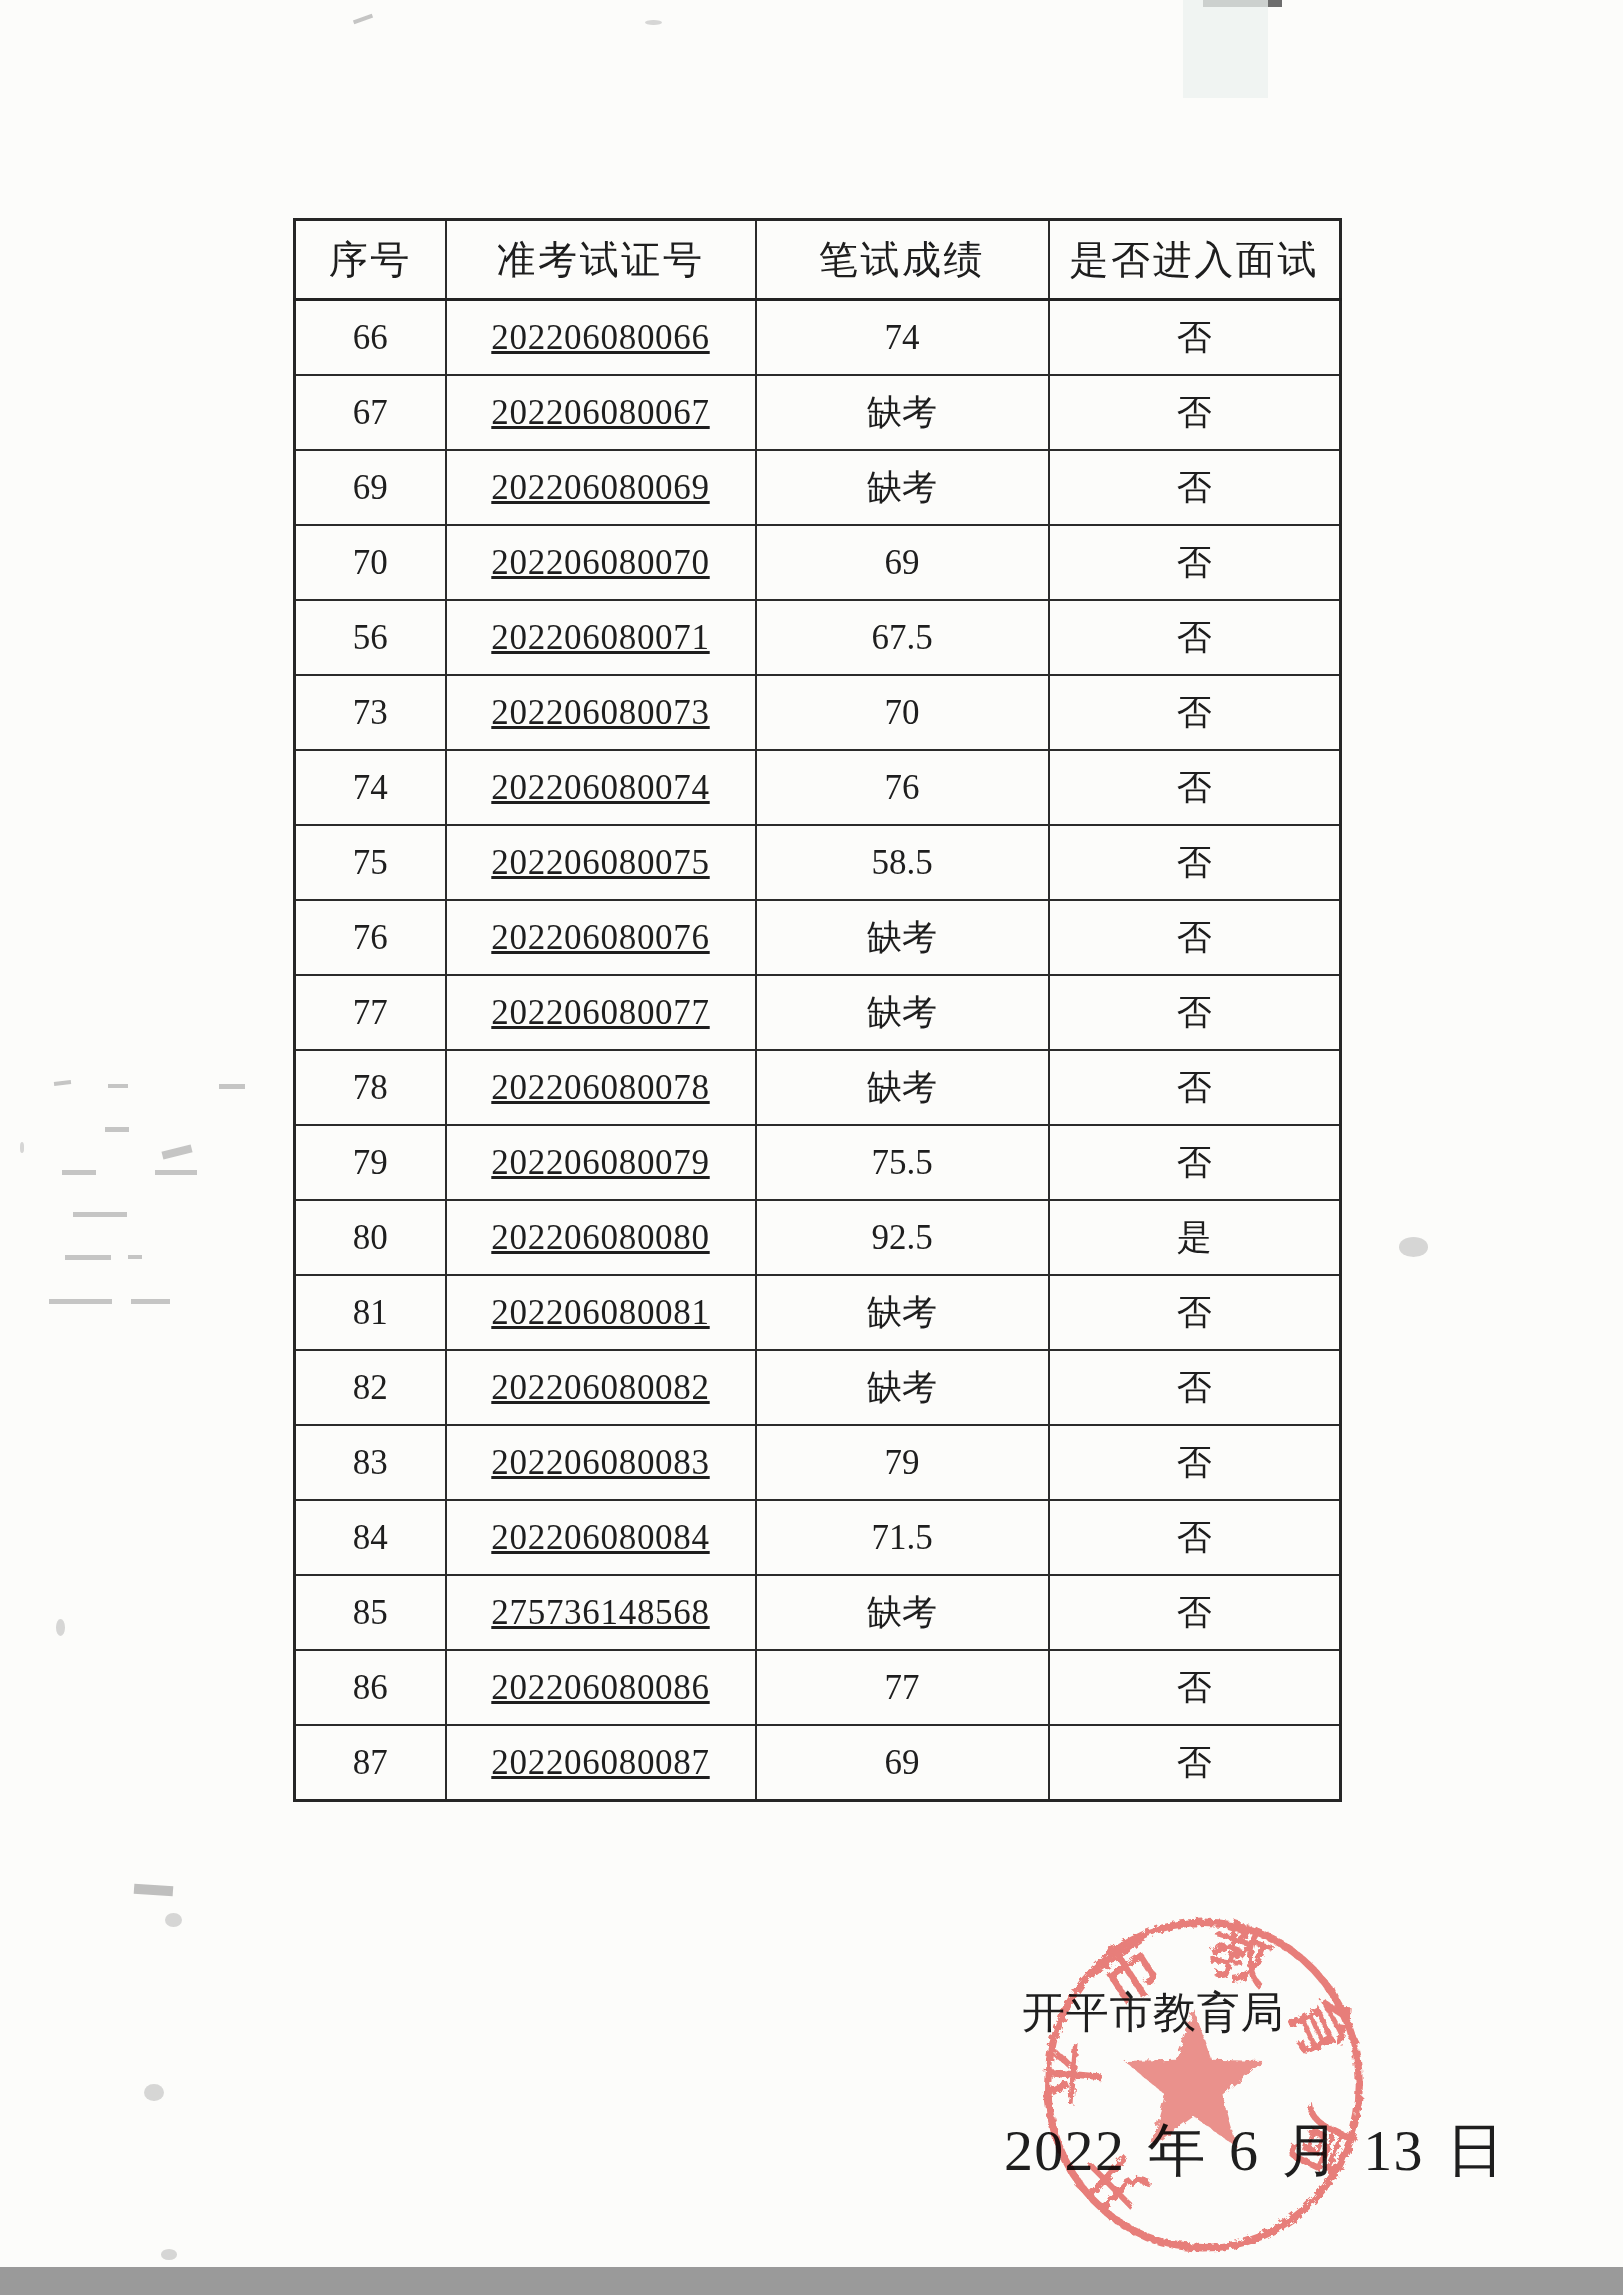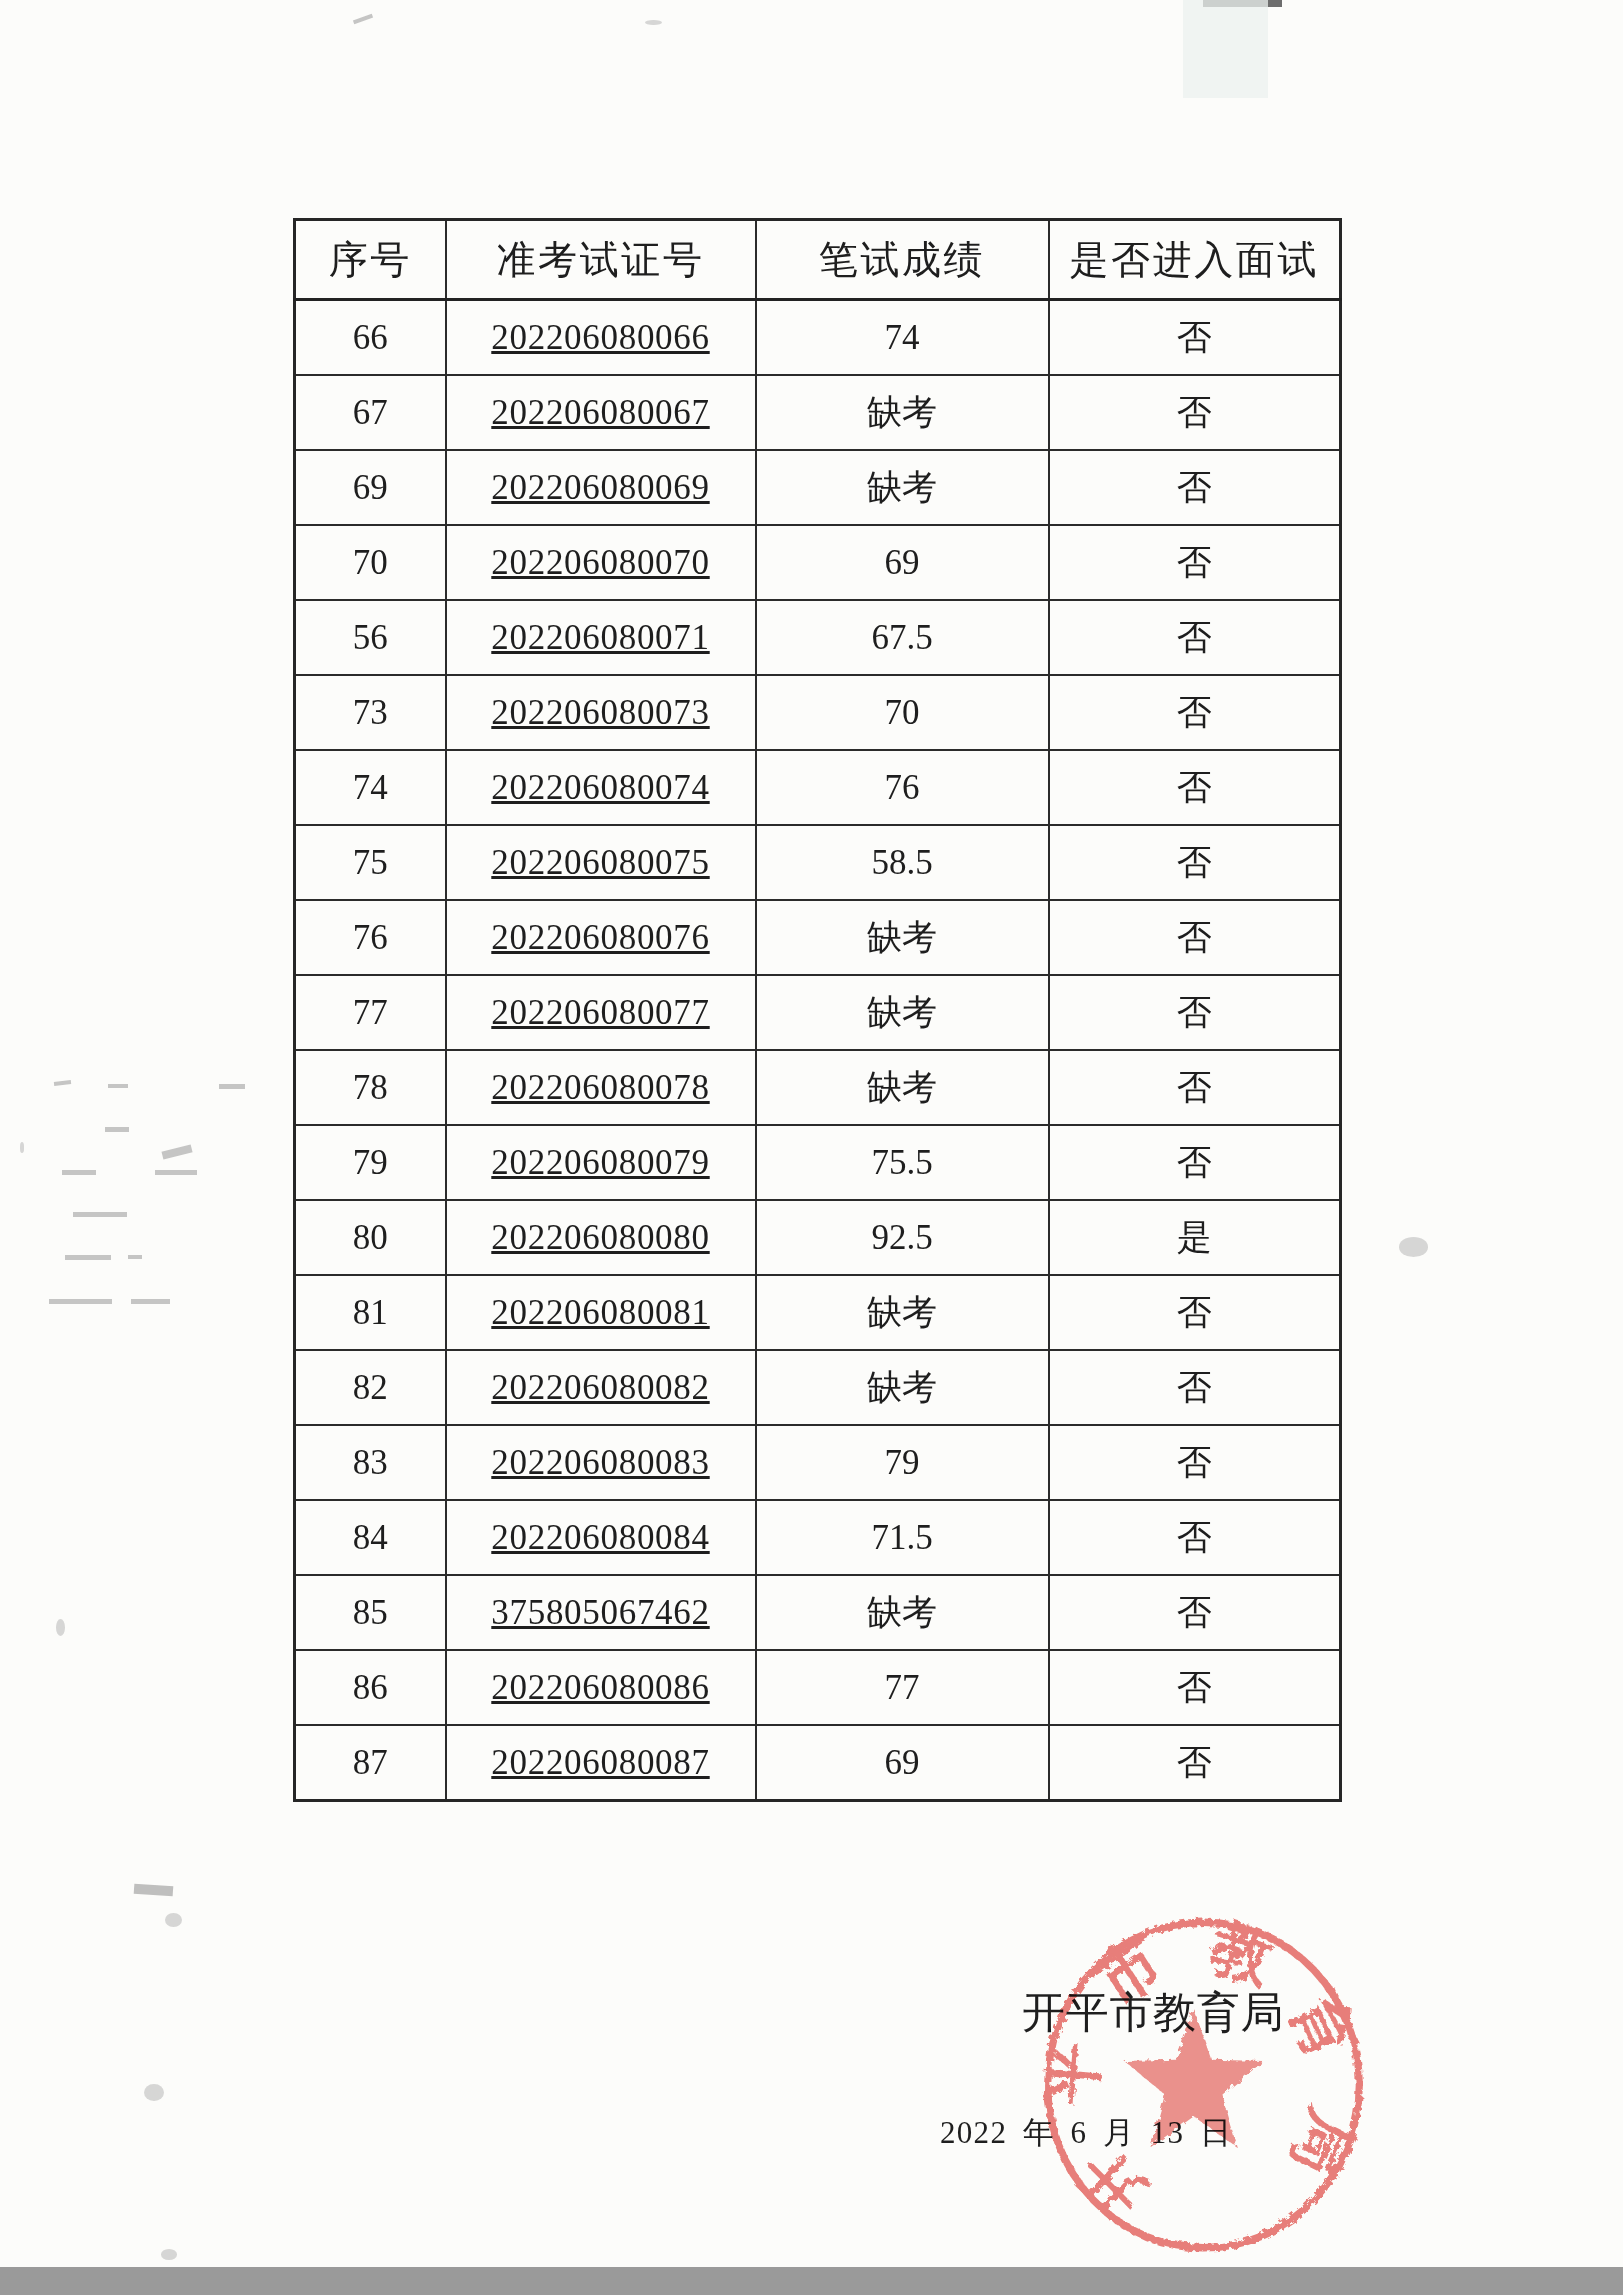--- a/index.html
+++ b/index.html
@@ -34,22 +34,22 @@
     border:2px solid #2b2b2b;
     border-top:2.6px solid #262626;
   }
   td.c-ticket{letter-spacing:0.7px;text-decoration:underline;}
   
   .agency{
     position:absolute;left:1022px;top:1984px;
     font-size:43px;letter-spacing:0.7px;white-space:nowrap;
   }
   .date{
-    position:absolute;left:940px;top:2112px;
-    font-size:31px;letter-spacing:1.3px;word-spacing:6.5px;white-space:nowrap;text-align:right;
+    position:absolute;left:1004px;top:2112px;
+    font-size:58px;letter-spacing:1.3px;word-spacing:6.5px;white-space:nowrap;text-align:right;
   }
   
   .stamp{
     position:absolute;left:1032px;top:1903px;
     width:343px;height:364px;
     mix-blend-mode:multiply;
     opacity:.88;
   }
   
   .noise{position:absolute;pointer-events:none;}
@@ -176,21 +176,21 @@
       <td class="c-interview">否</td>
     </tr>
         <tr>
       <td class="c-no">84</td>
       <td class="c-ticket">202206080084</td>
       <td class="c-score">71.5</td>
       <td class="c-interview">否</td>
     </tr>
         <tr>
       <td class="c-no">85</td>
-      <td class="c-ticket">375805067462</td>
+      <td class="c-ticket">275736148568</td>
       <td class="c-score">缺考</td>
       <td class="c-interview">否</td>
     </tr>
         <tr>
       <td class="c-no">86</td>
       <td class="c-ticket">202206080086</td>
       <td class="c-score">77</td>
       <td class="c-interview">否</td>
     </tr>
         <tr>

